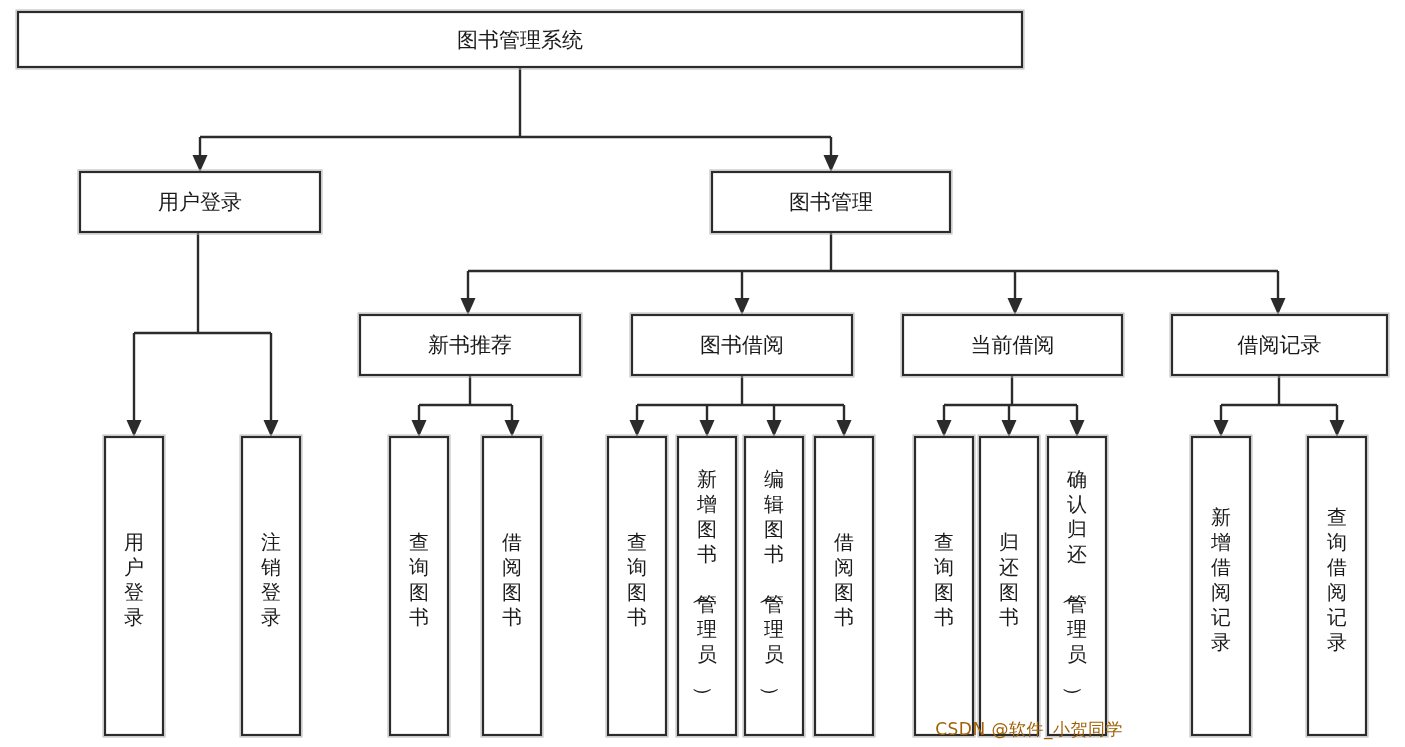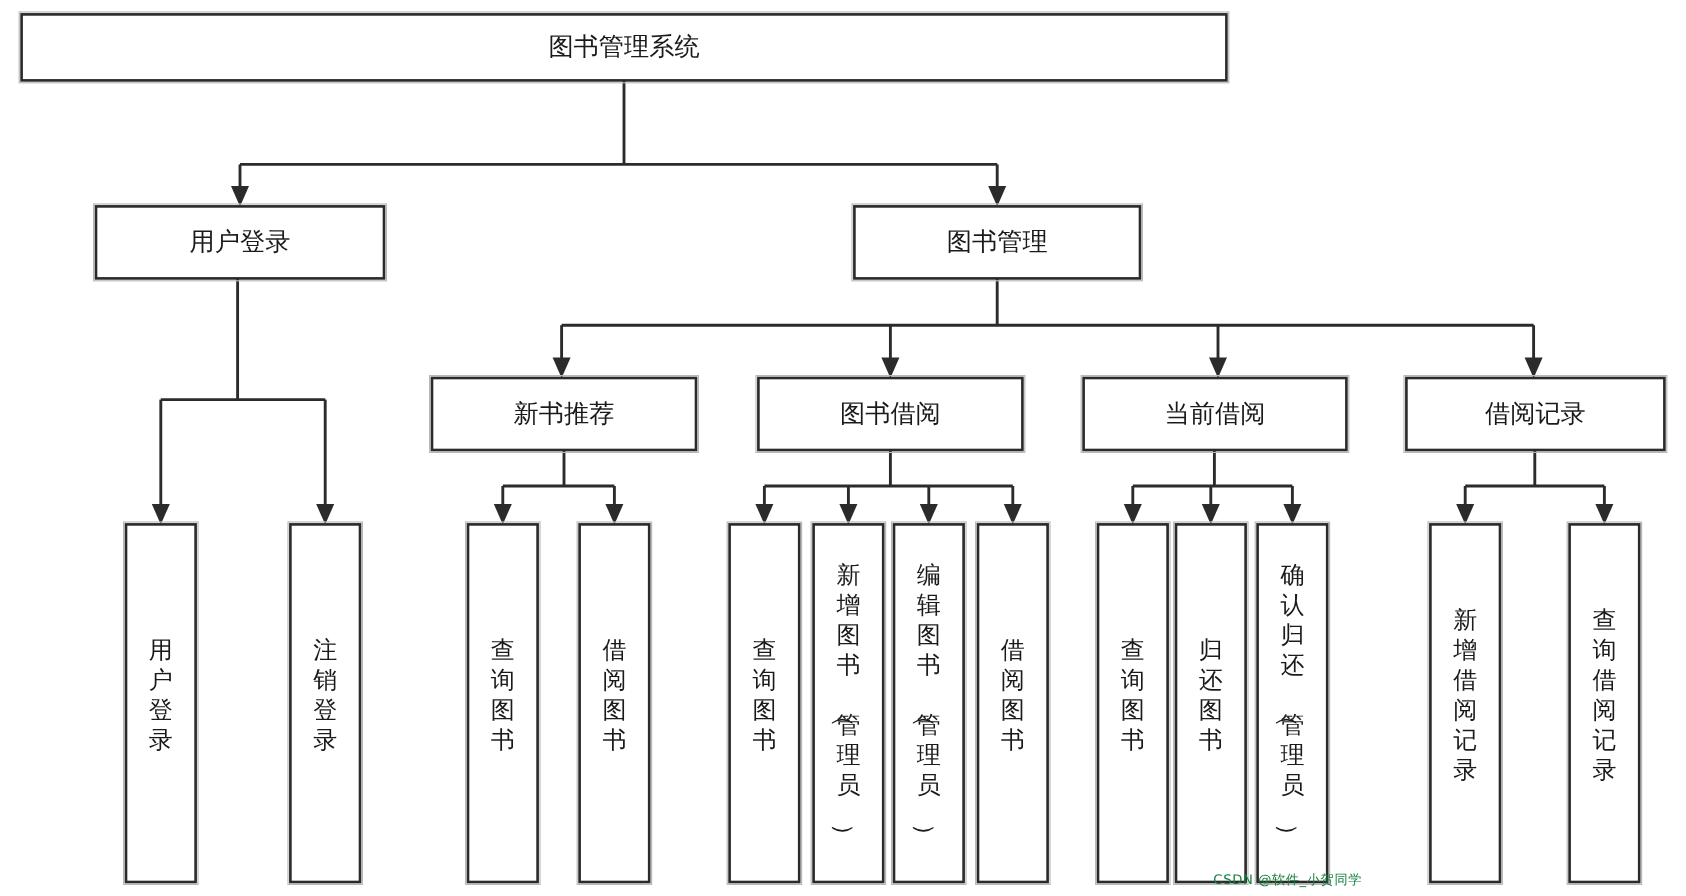--- a/index.html
+++ b/index.html
@@ -57,25 +57,25 @@
     dominant-baseline: middle;
   }
   .node-label-vertical {
     fill: #1a1a1a;
     font-family: "DejaVu Sans", "Liberation Sans", sans-serif;
     font-size: 20px;
     text-anchor: middle;
   }
   .watermark {
     position: absolute;
-    right: 0;
+    right: 12px;
     bottom: 6px;
     font-family: "DejaVu Sans", "Liberation Sans", sans-serif;
-    font-size: 11px;
-    color: #15803d;
+    font-size: 17px;
+    color: #a16207;
     letter-spacing: 0.5px;
     white-space: nowrap;
     pointer-events: none;
   }
 </style>
 </head>
 <body>
 
 <div id="diagram-root">
   <svg id="flowchart" viewBox="0 0 1405 747" xmlns="http://www.w3.org/2000/svg">

